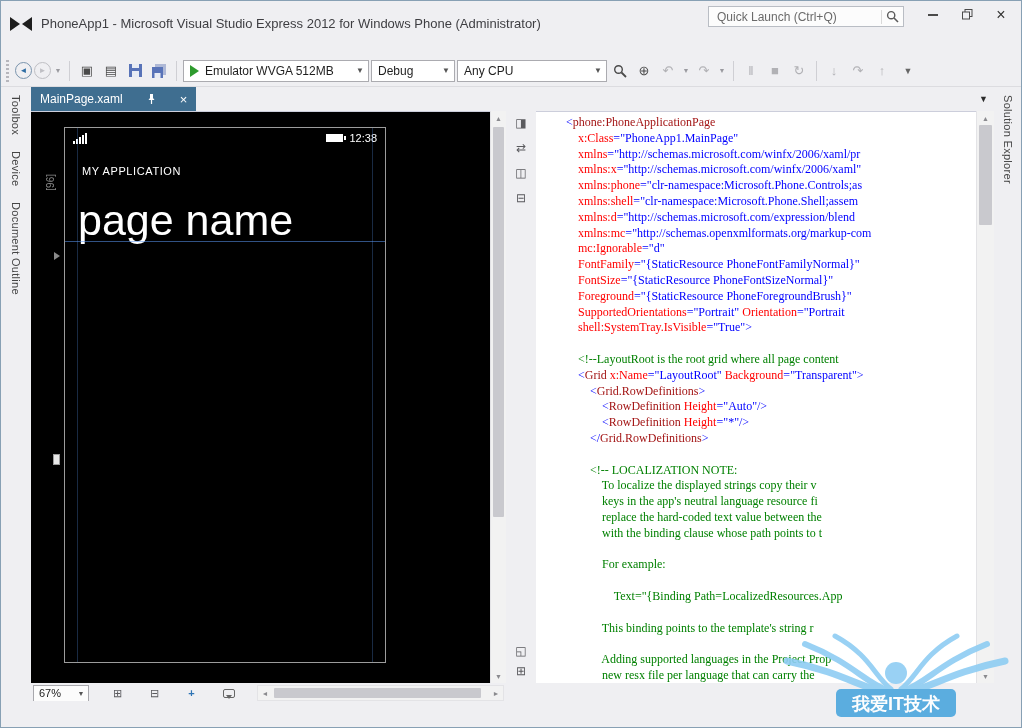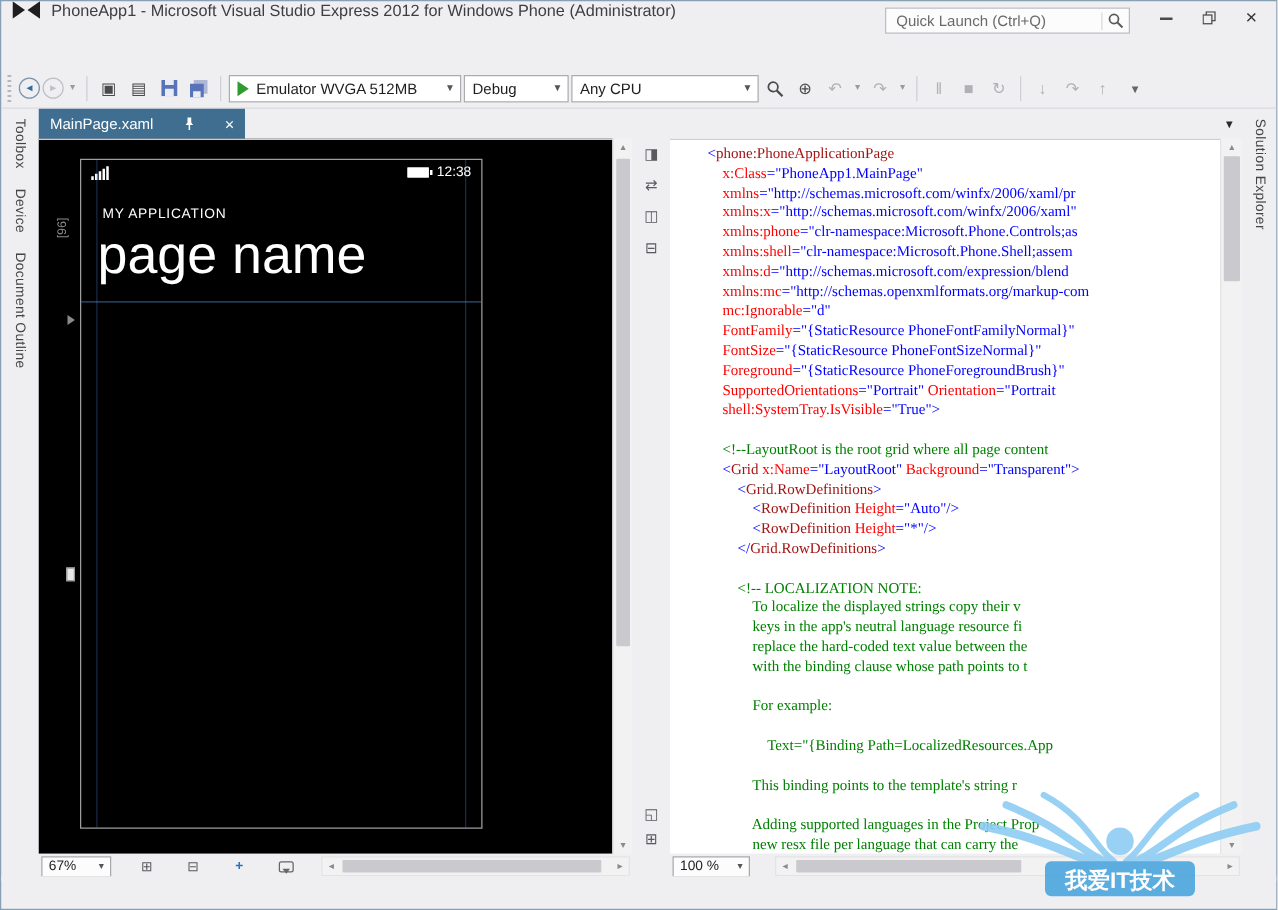--- a/index.html
+++ b/index.html
@@ -1,21 +1,21 @@
 <!DOCTYPE html>
 <html><head>
 <meta charset="utf-8">
 <style>
   *{box-sizing:border-box;margin:0;padding:0}
   html,body{width:1022px;height:728px;overflow:hidden}
   body{font-family:"Liberation Sans",sans-serif;background:#EFEFF2;position:relative}
   .win{position:absolute;inset:0;border:1px solid #87A0B4;background:#EFEFF2}
 
   
-  .titlebar{position:absolute;top:0;left:0;right:0;height:30px;display:flex;align-items:flex-start;padding-left:9px}
+  .titlebar{position:absolute;top:0;left:0;right:0;height:30px;display:flex;align-items:flex-end;padding-left:9px}
   .vslogo{width:22px;height:14px;margin-right:9px;flex:0 0 auto}
   .title-text{font-size:13px;color:#3E3E42;white-space:nowrap}
   .quick-launch{position:absolute;right:117px;top:5px;width:196px;height:21px;background:#FCFCFC;border:1px solid #B9BDC4;display:flex;align-items:center;padding:0 4px 0 8px}
   .ql-text{flex:1;font-size:12px;color:#6A6A6A;white-space:nowrap;overflow:hidden}
   .ql-div{width:1px;height:14px;background:#D9D9D9;margin:0 4px}
   .win-buttons{position:absolute;right:3px;top:0;height:27px;display:flex}
   .win-btn{width:34px;height:100%;display:flex;align-items:center;justify-content:center;color:#4A4A4A}
   .min-glyph{width:10px;height:2px;background:#4A4A4A}
   .close-glyph{font-size:16px;line-height:1;color:#333}
 
@@ -54,21 +54,21 @@
   .phone-status{height:20px;display:flex;align-items:center;padding:0 8px}
   .sig{display:flex;align-items:flex-end;gap:1px}
   .sig i{display:block;width:2px;background:#FFF}
   .sig i:nth-child(1){height:3px}.sig i:nth-child(2){height:5px}.sig i:nth-child(3){height:7px}
   .sig i:nth-child(4){height:9px}.sig i:nth-child(5){height:11px}
   .ps-spacer{flex:1}
   .battery{width:17px;height:8px;background:#FFF;border:1px solid #FFF;position:relative;margin-right:6px}
   .battery::after{content:"";position:absolute;right:-4px;top:1px;width:2px;height:4px;background:#FFF}
   .phone-time{font-size:11px;color:#FFF}
   .app-title{margin:17px 0 0 17px;font-size:11px;letter-spacing:.6px;color:#FFF}
-  .page-name{margin:5px 0 0 13px;font-size:43px;font-weight:200;color:#FFF;line-height:1.05}
+  .page-name{margin:21px 0 0 13px;font-size:43px;font-weight:200;color:#FFF;line-height:1.05}
   .guide-h{position:absolute;left:0;right:0;top:113px;height:1px;background:rgba(90,150,240,.55)}
   .guide-v-l{position:absolute;top:0;bottom:0;left:12px;width:1px;background:rgba(90,150,240,.28)}
   .guide-v-r{position:absolute;top:0;bottom:0;right:12px;width:1px;background:rgba(90,150,240,.28)}
   .row-label{position:absolute;left:14px;top:62px;writing-mode:vertical-rl;transform:rotate(180deg);font-size:10px;color:#8A8A8A}
   .row-marker{position:absolute;left:23px;top:140px;width:0;height:0;border-left:6px solid #8A8A8A;border-top:4px solid transparent;border-bottom:4px solid transparent}
   .row-handle{position:absolute;left:22px;top:342px;width:7px;height:11px;border:1px solid #9A9A9A;background:#E8E8E8}
 
   .vscroll{position:absolute;background:#F2F2F2;border-left:1px solid #E3E3E6}
   .designer-vscroll{left:459px;top:24px;width:16px;height:572px}
   .editor-vscroll{left:945px;top:24px;width:18px;height:572px}
@@ -289,33 +289,20 @@
         </span>
       <div class="hscroll">
         <span class="hs-arrow">◄</span>
         <span class="hs-track">
             <span class="hs-thumb" style="left:2px;right:8px"></span>
           </span>
         <span class="hs-arrow">►</span>
       </div>
     </div>
 
-    <div class="bottombar editor-bottom">
-      <div class="zoom-combo" style="width:62px">
-        <span style="flex:1">100 %</span>
-        <span class="caret">▼</span>
-      </div>
-      <div class="hscroll">
-        <span class="hs-arrow">◄</span>
-        <span class="hs-track">
-            <span class="hs-thumb" style="left:2px;width:180px"></span>
-          </span>
-        <span class="hs-arrow">►</span>
-      </div>
-    </div>
 
   </div>
 
   <div class="status-gap"></div>
 
   <svg class="watermark" viewBox="0 0 240 96">
     <g fill="none" stroke="#8ECDF3" stroke-linecap="round">
       <path d="M112,62 C85,58 68,42 10,30" stroke-width="7"></path>
       <path d="M112,60 C88,52 76,32 28,13" stroke-width="6"></path>
       <path d="M114,58 C98,46 93,24 58,5" stroke-width="5"></path>

